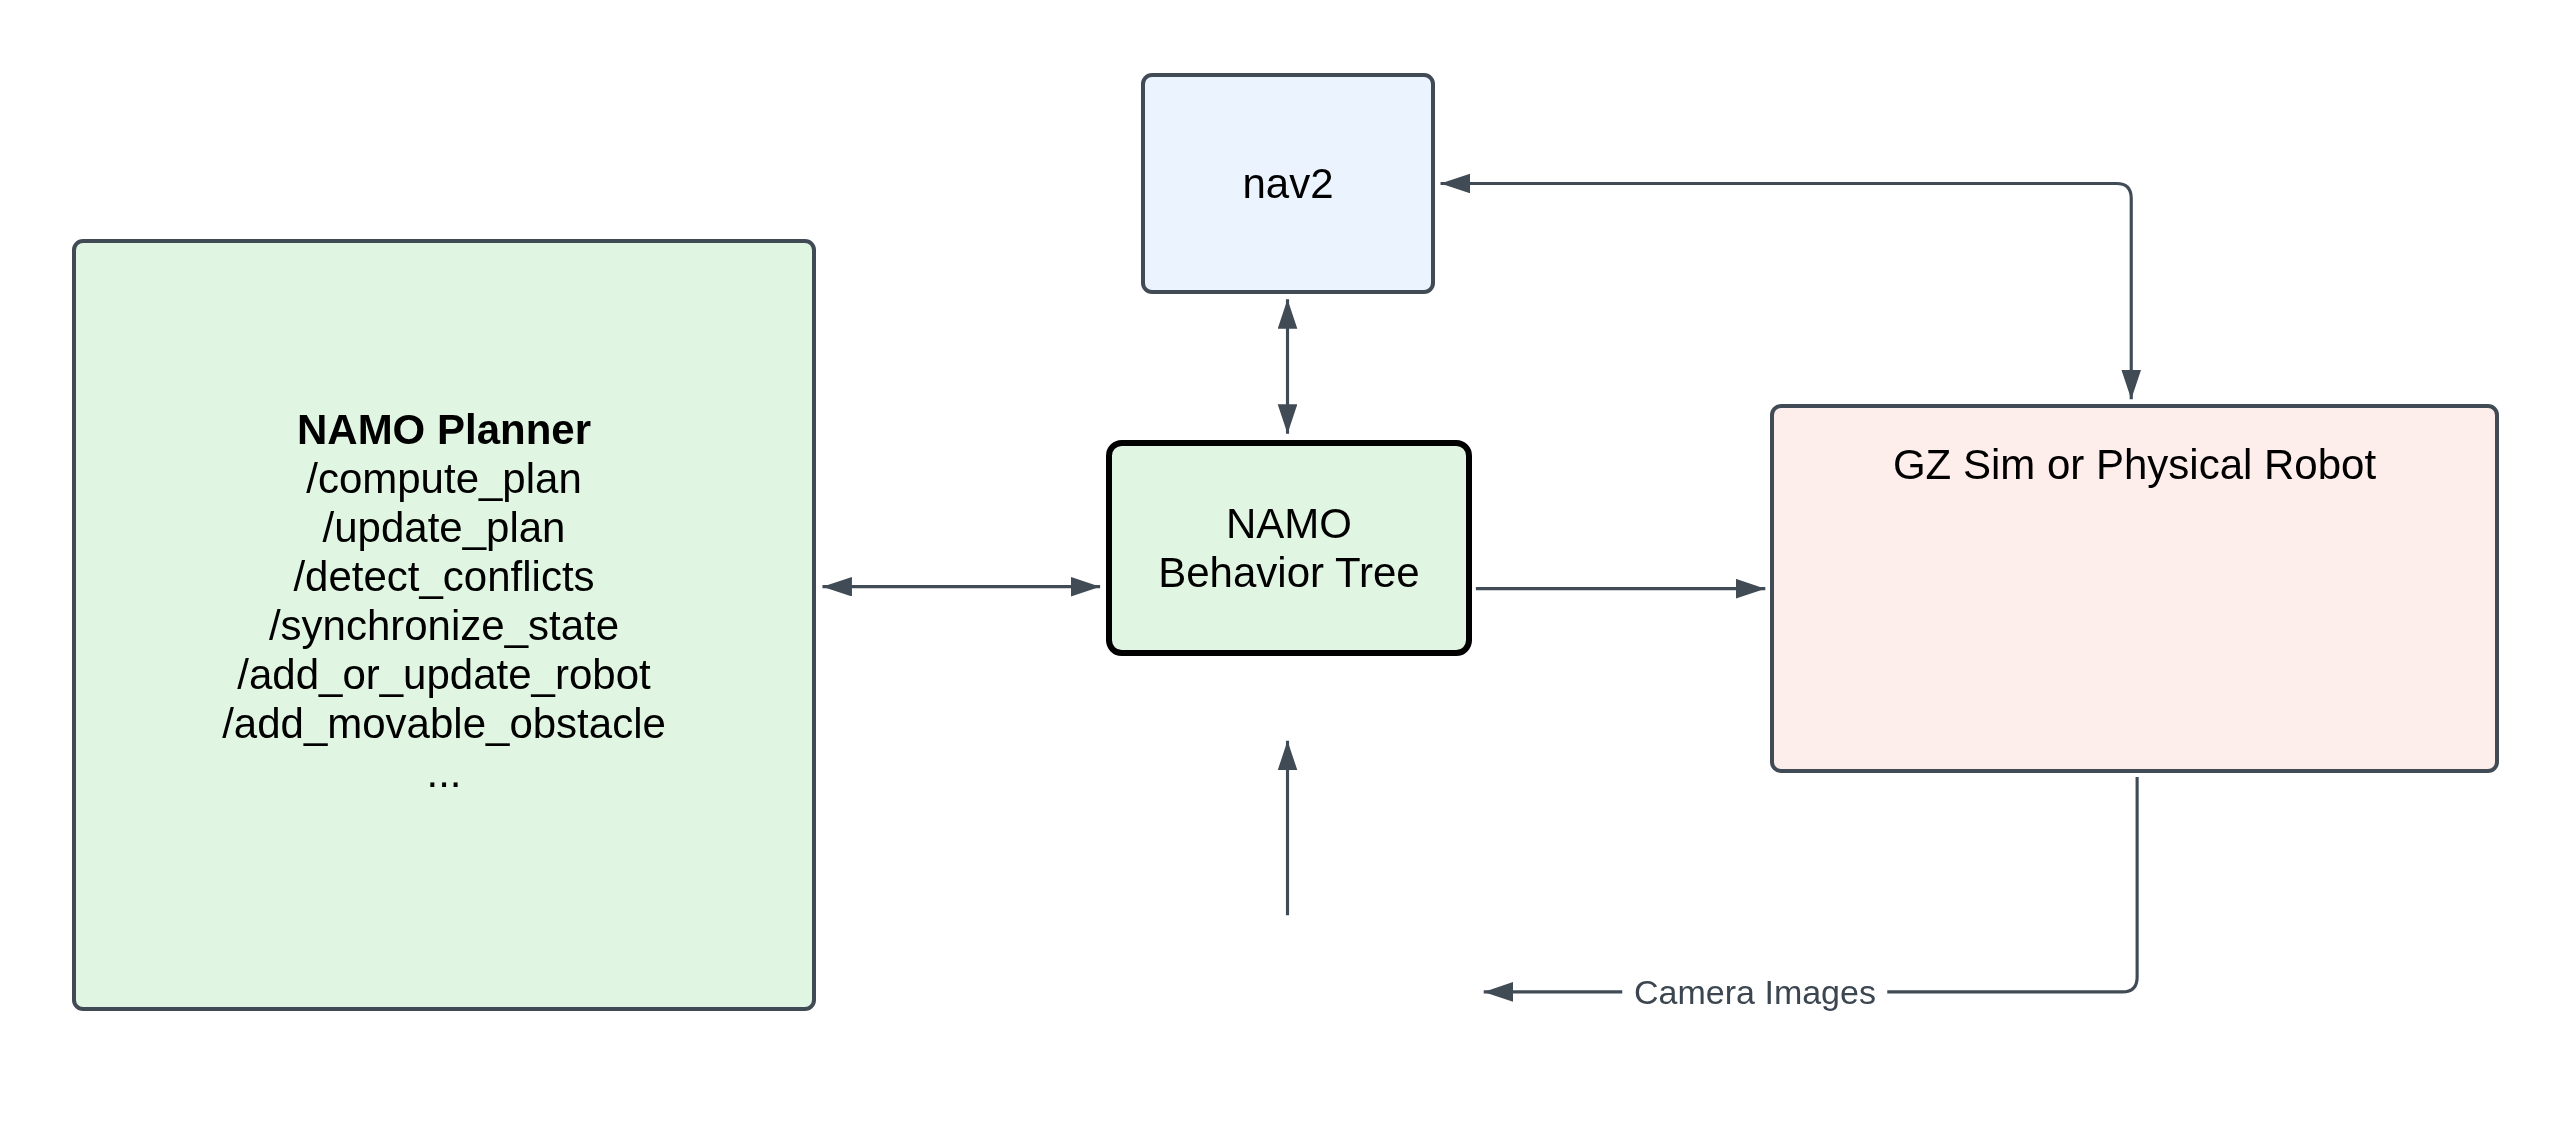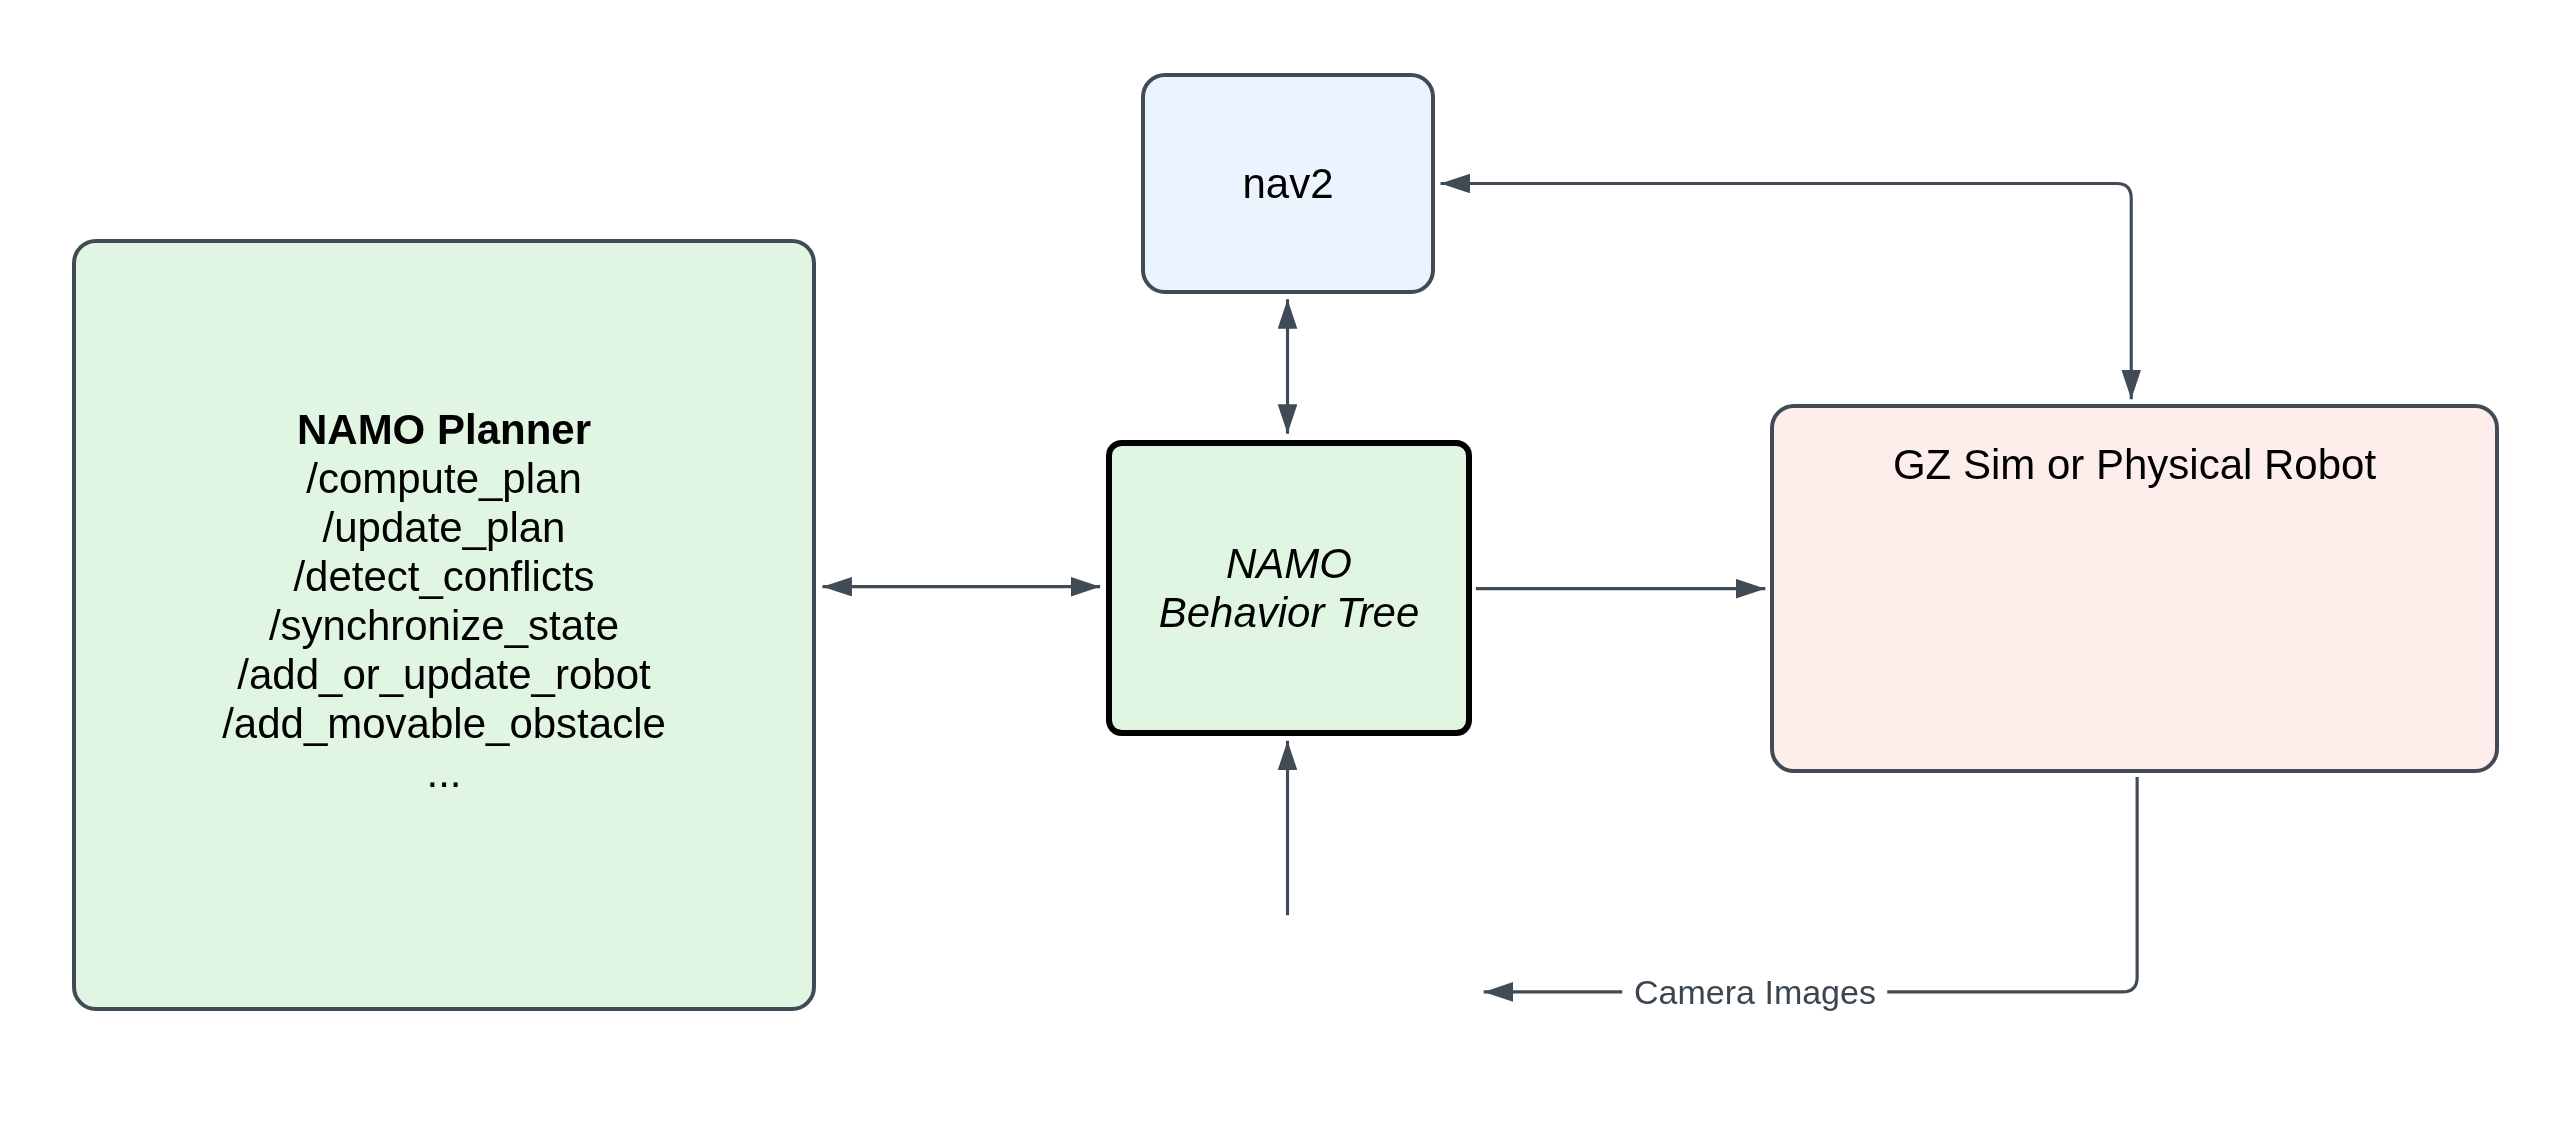--- a/index.html
+++ b/index.html
@@ -15,37 +15,37 @@
     width:2576px;height:1141px;
     background:#ffffff;
     font-family:"Liberation Sans", sans-serif;
     color:var(--ink);
     overflow:hidden;
   }
   #edges{position:absolute;left:0;top:0;width:2576px;height:1141px;}
   .box{
     position:absolute;box-sizing:border-box;
     border:4.9px solid var(--slate);
-    border-radius:24px;
+    border-radius:11px;
     display:flex;align-items:center;justify-content:center;
     text-align:center;
     font-size:42px;line-height:49px;color:var(--ink);
   }
   .box.green{background:var(--green);}
   .box.blue{background:var(--blue);}
   .box.pink{background:var(--pink);}
   .box.black-border{border:6.9px solid #000000;border-radius:15.7px;}
 
   #planner-box{left:72px;top:239px;width:744px;height:772px;}
   .planner-text{transform:translateY(-24.5px);}
   .planner-title{font-weight:bold;}
   .planner-line{font-weight:normal;}
 
   #nav2-box{left:1141px;top:73px;width:294px;height:221px;}
-  #bt-box{left:1106px;top:440px;width:366px;height:296px;padding:6px 29px;font-style:italic;}
+  #bt-box{left:1106px;top:440px;width:366px;height:216px;padding:6px 29px;}
   #gz-box{left:1770px;top:404px;width:729px;height:369px;align-items:flex-start;padding-top:32px;}
   #plugin-box{left:1803px;top:625px;width:407px;height:111px;border-radius:13.7px;}
   #aruco-box{left:1104px;top:918px;width:375px;height:150px;}
 
   #camera-label{
     position:absolute;left:1755px;top:992px;
     transform:translate(-50%,-50%);
     background:#ffffff;
     padding:2px 11.8px;
     font-size:34px;font-weight:normal;color:#3c4650;

